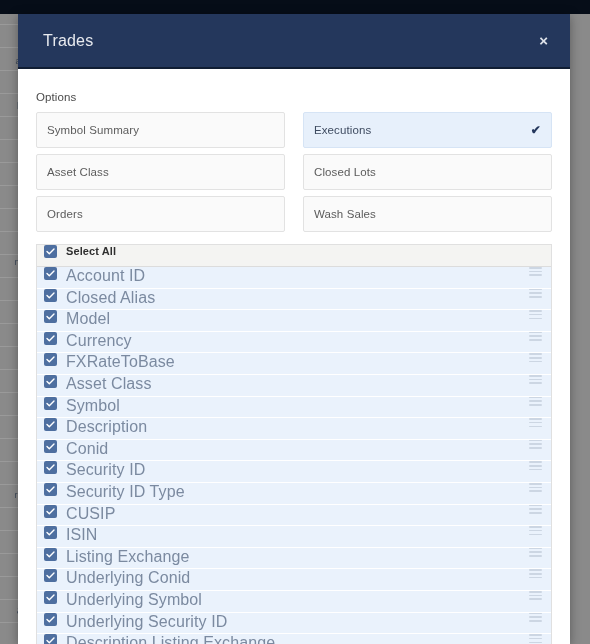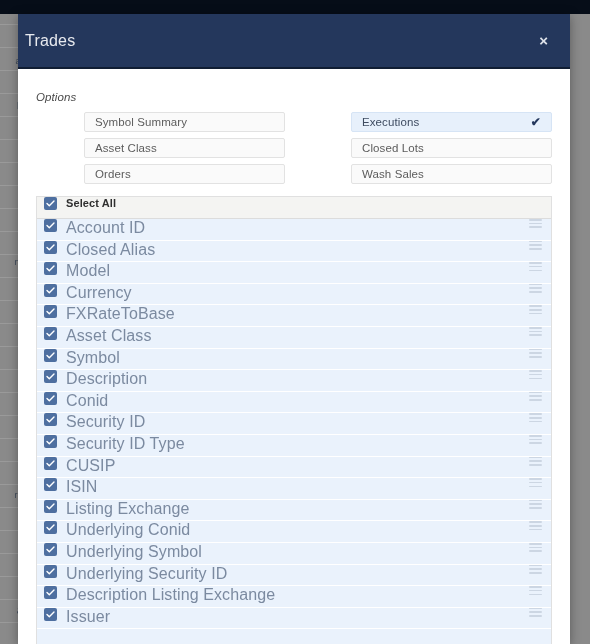--- a/index.html
+++ b/index.html
@@ -79,21 +79,21 @@
     overflow: hidden;
     box-shadow: 0 2px 10px rgba(0,0,0,0.35);
   }
   .modal-header {
     height: 55px;
     background: #24375c;
     border-bottom: 2px solid #101d33;
     display: flex;
     align-items: center;
     justify-content: space-between;
-    padding: 0 18px 0 7px;
+    padding: 0 18px 0 25px;
     box-sizing: border-box;
   }
   .modal-title {
     color: #e8eaef;
     font-size: 16px;
     font-weight: normal;
     letter-spacing: 0.2px;
   }
   .modal-close {
     color: #dfe3ea;
@@ -108,44 +108,42 @@
   .modal-body {
     padding: 22px 18px 0 18px;
     box-sizing: border-box;
   }
 
   .options-label {
     font-size: 11.5px;
     color: #4a4a4a;
     margin-bottom: 9px;
     letter-spacing: 0.1px;
-    font-style: italic;
   }
 
   .options-grid {
     display: grid;
     grid-template-columns: 1fr 1fr;
     column-gap: 18px;
     row-gap: 6px;
   }
   .option-tile {
-    height: 20px;
+    height: 36px;
     border: 1px solid #e2e2e2;
     border-radius: 2px;
     background: #fafafa;
     display: flex;
     align-items: center;
     justify-content: space-between;
     padding: 0 10px;
     box-sizing: border-box;
     font-size: 11.5px;
     color: #5c5c5c;
     cursor: pointer;
     letter-spacing: 0.1px;
-    margin-left: 48px;
   }
   .option-tile.selected {
     background: #e7f0fb;
     border-color: #d6e4f5;
     color: #3e4b60;
   }
   .option-check {
     color: #24375c;
     font-size: 12px;
     font-weight: bold;

